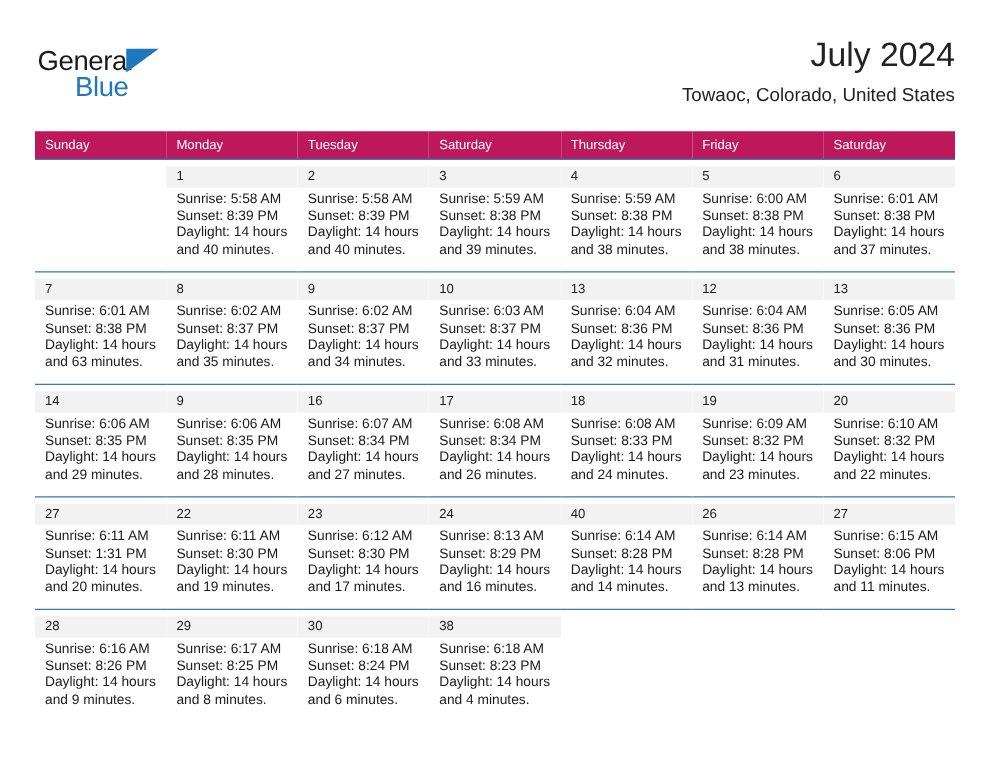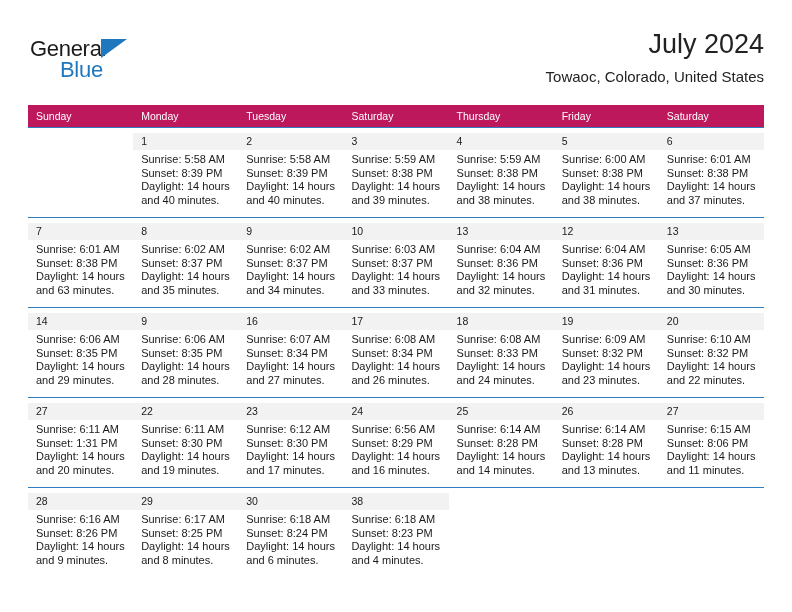--- a/index.html
+++ b/index.html
@@ -396,28 +396,28 @@
             <div class="info">
               <div>Sunrise: 6:12 AM</div>
               <div>Sunset: 8:30 PM</div>
               <div>Daylight: 14 hours</div>
               <div>and 17 minutes.</div>
             </div>
           </td>
           <td>
             <div class="daynum-band">24</div>
             <div class="info">
-              <div>Sunrise: 6:56 AM</div>
+              <div>Sunrise: 8:13 AM</div>
               <div>Sunset: 8:29 PM</div>
               <div>Daylight: 14 hours</div>
               <div>and 16 minutes.</div>
             </div>
           </td>
           <td>
-            <div class="daynum-band">25</div>
+            <div class="daynum-band">40</div>
             <div class="info">
               <div>Sunrise: 6:14 AM</div>
               <div>Sunset: 8:28 PM</div>
               <div>Daylight: 14 hours</div>
               <div>and 14 minutes.</div>
             </div>
           </td>
           <td>
             <div class="daynum-band">26</div>
             <div class="info">

